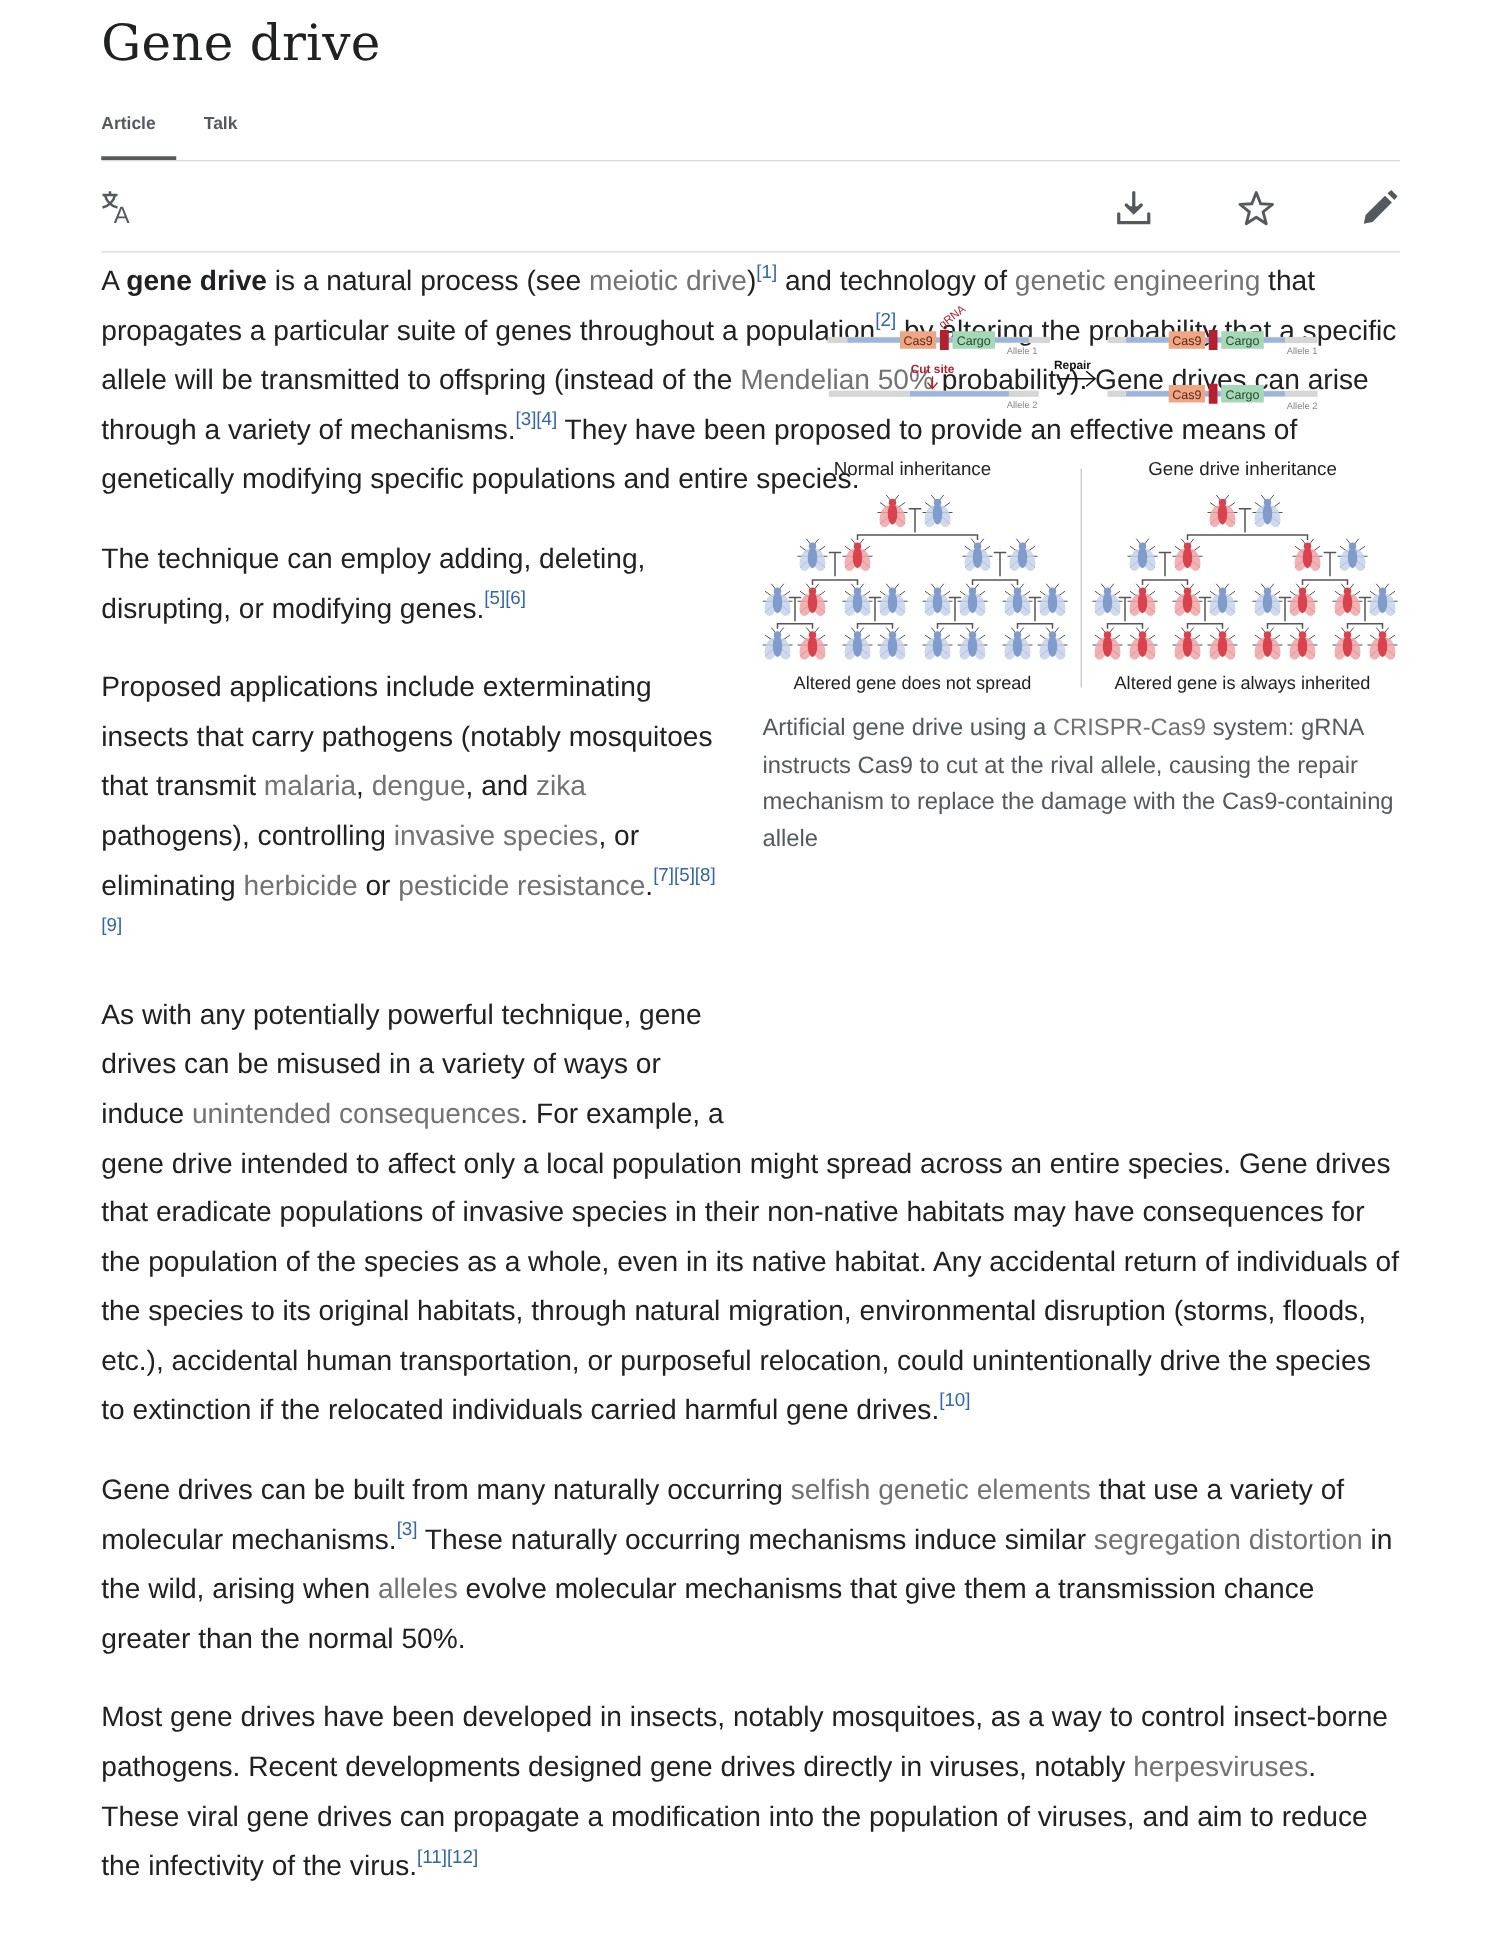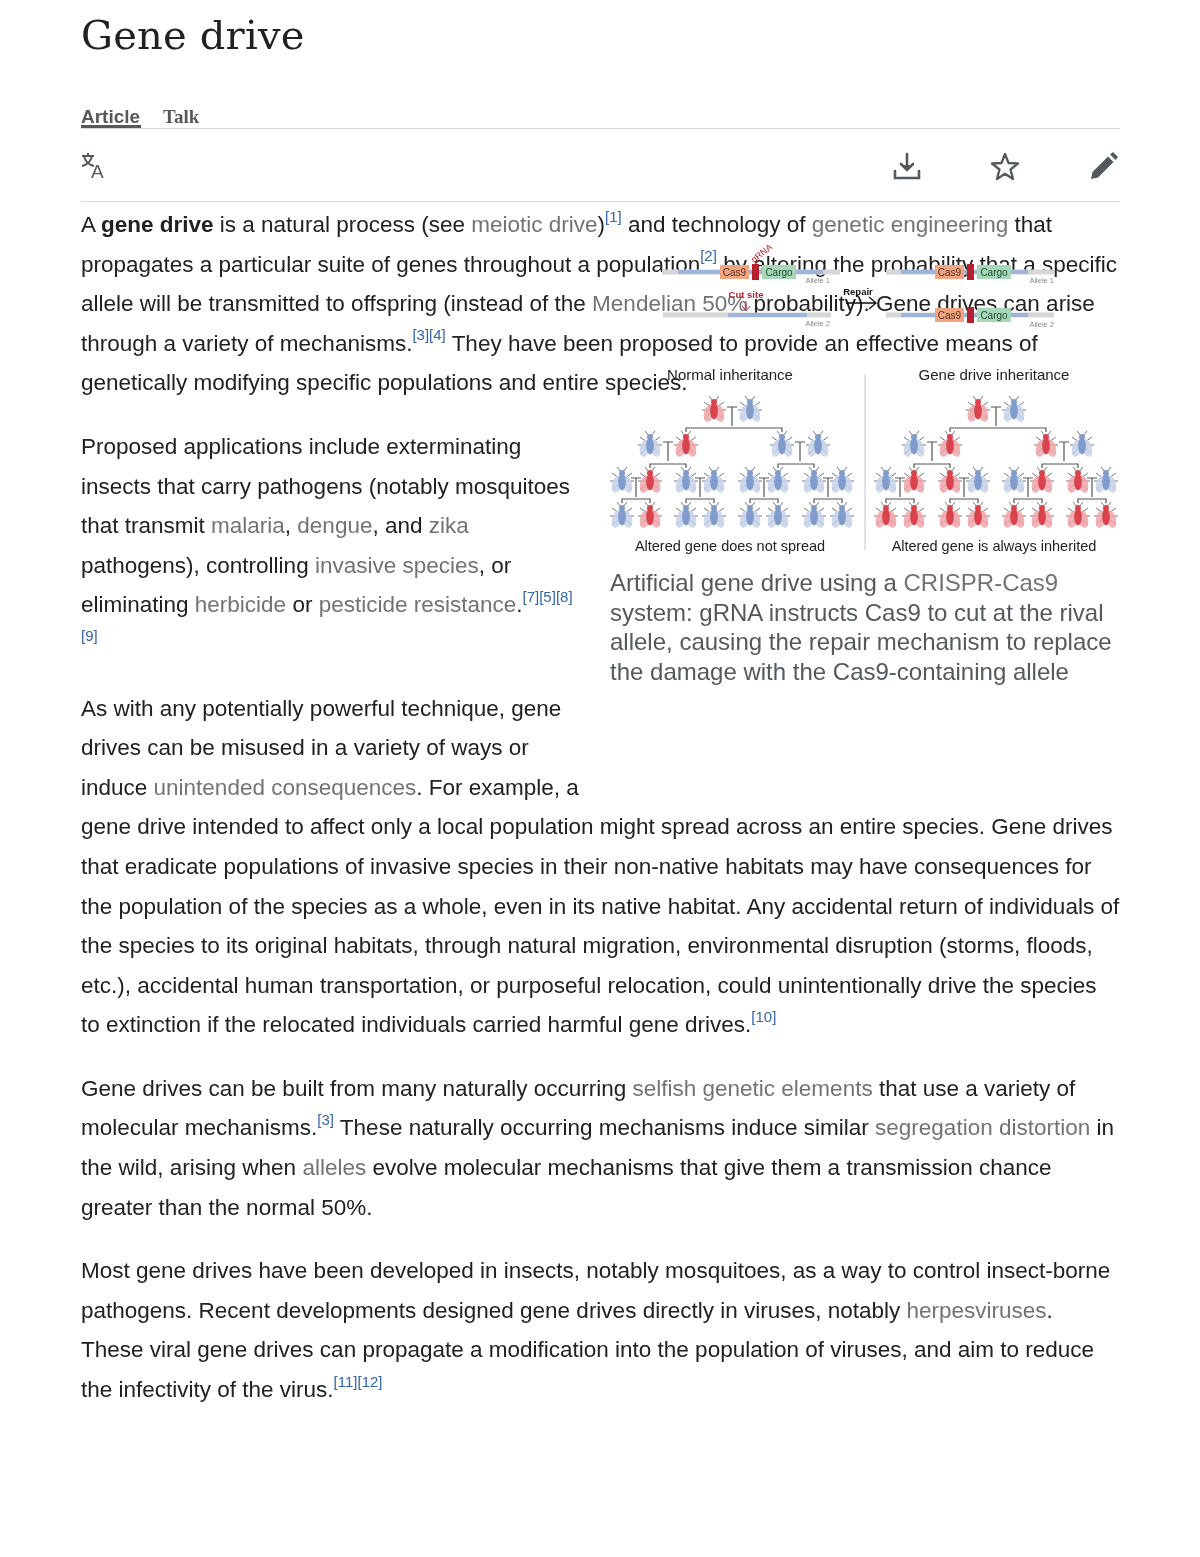--- a/index.html
+++ b/index.html
@@ -1,31 +1,31 @@
 <!DOCTYPE html>
 <html><head>
 <meta charset="utf-8">
 <style>
   html, body { margin: 0; padding: 0; background: #ffffff; }
   body { width: 1200px; height: 1557px; overflow: hidden; position: relative; color: #202122; font-family: "Liberation Sans", "DejaVu Sans", sans-serif; }
   .page { position: absolute; left: 81px; top: 0; width: 1039px; }
   .title { font-family: "DejaVu Serif", "Liberation Serif", serif; font-size: 40px; font-weight: normal; color: #202122; margin: 0; position: absolute; top: 12px; left: 0; letter-spacing: 0.2px; }
   .tabs { position: absolute; top: 86px; left: 0; width: 1039px; height: 42px; border-bottom: 1px solid #d8d9da; }
-  .tab { position: absolute; top: 20px; font-size: 19px; font-weight: bold; color: #54595d; cursor: pointer; }
+  .tab { position: absolute; top: 4px; font-size: 14px; font-weight: bold; color: #54595d; cursor: pointer; }
   .tab.t1 { left: 0; }
-  .tab.t2 { left: 82px; font-family: Liberation Serif, serif; }
+  .tab.t2 { left: 82px; }
   .tab-underline { position: absolute; left: 0; top: 39px; width: 60px; height: 3px; background: #54595d; }
   .toolbar { position: absolute; top: 129px; left: 0; width: 1039px; height: 72px; border-bottom: 1px solid #d8d9da; }
   .tb-icon { position: absolute; top: 22px; width: 32px; height: 32px; cursor: pointer; }
   .content { position: absolute; top: 205px; left: 0; width: 1039px; font-size: 22.5px; line-height: 39.6px; color: #202122; }
   .content p { margin: 0 0 24px 0; }
   a.lnk { color: #737373; text-decoration: none; }
   sup.ref { font-size: 15px; line-height: 0; color: #3366aa; vertical-align: super; position: relative; top: -2px; }
   .figure { position: absolute; left: 529px; top: 240px; width: 510px; }
-  .caption { font-size: 24px; line-height: 29.5px; color: #54595d; position: absolute; left: 0; top: 328px; width: 510px; }
+  .caption { font-size: 19px; line-height: 29.5px; color: #54595d; position: absolute; left: 0; top: 328px; width: 510px; }
   .p1 { margin-bottom: 24px !important; }
 </style>
 </head>
 <body>
 
 <div class="page">
   <h1 class="title">Gene drive</h1>
 
   <div class="tabs">
     <span class="tab t1">Article</span>
@@ -65,20 +65,21 @@
         <path d="M4 28 L5.5 21 L21 5.5 L26.5 11 L11 26.5 Z" fill="#54595d"></path>
         <path d="M23 3.5 L26 1 L31 6 L28.5 9 Z" fill="#54595d"></path>
       </svg>
     </span>
   </div>
 
   <div class="content">
     <p class="p1"><span>A </span><b>gene drive</b><span> is a natural process (see </span><a class="lnk">meiotic drive</a><span>)</span><sup class="ref">[1]</sup><span> and technology of </span><a class="lnk">genetic engineering</a><span> that propagates a particular suite of genes throughout a population</span><sup class="ref">[2]</sup><span> by altering the probability that a specific allele will be transmitted to offspring (instead of the </span><a class="lnk">Mendelian 50%</a><span> probability). Gene drives can arise through a variety of mechanisms.</span><sup class="ref">[3]</sup><sup class="ref">[4]</sup><span> They have been proposed to provide an effective means of genetically modifying specific populations and entire species.</span></p>
 
     <div style="width:500px;">
+      <p><span>The technique can employ adding, deleting, disrupting, or modifying genes.</span><sup class="ref">[5]</sup><sup class="ref">[6]</sup></p>
 
       <p><span>Proposed applications include exterminating insects that carry pathogens (notably mosquitoes that transmit </span><a class="lnk">malaria</a><span>, </span><a class="lnk">dengue</a><span>, and </span><a class="lnk">zika</a><span> pathogens), controlling </span><a class="lnk">invasive species</a><span>, or eliminating </span><a class="lnk">herbicide</a><span> or </span><a class="lnk">pesticide resistance</a><span>.</span><sup class="ref">[7]</sup><sup class="ref">[5]</sup><sup class="ref">[8]</sup><sup class="ref">[9]</sup></p>
     </div>
 
     <p id="p4"><span style="float:right;width:540px;height:94px;"></span><span>As with any potentially powerful technique, gene drives can be misused in a variety of ways or induce </span><a class="lnk">unintended consequences</a><span>. For example, a gene drive intended to affect only a local population might spread across an entire species. Gene drives that eradicate populations of invasive species in their non-native habitats may have consequences for the population of the species as a whole, even in its native habitat. Any accidental return of individuals of the species to its original habitats, through natural migration, environmental disruption (storms, floods, etc.), accidental human transportation, or purposeful relocation, could unintentionally drive the species to extinction if the relocated individuals carried harmful gene drives.</span><sup class="ref">[10]</sup></p>
 
     <p><span>Gene drives can be built from many naturally occurring </span><a class="lnk">selfish genetic elements</a><span> that use a variety of molecular mechanisms.</span><sup class="ref">[3]</sup><span> These naturally occurring mechanisms induce similar </span><a class="lnk">segregation distortion</a><span> in the wild, arising when </span><a class="lnk">alleles</a><span> evolve molecular mechanisms that give them a transmission chance greater than the normal 50%.</span></p>
 
     <p><span>Most gene drives have been developed in insects, notably mosquitoes, as a way to control insect-borne pathogens. Recent developments designed gene drives directly in viruses, notably </span><a class="lnk">herpesviruses</a><span>. These viral gene drives can propagate a modification into the population of viruses, and aim to reduce the infectivity of the virus.</span><sup class="ref">[11]</sup><sup class="ref">[12]</sup></p>
   </div>

